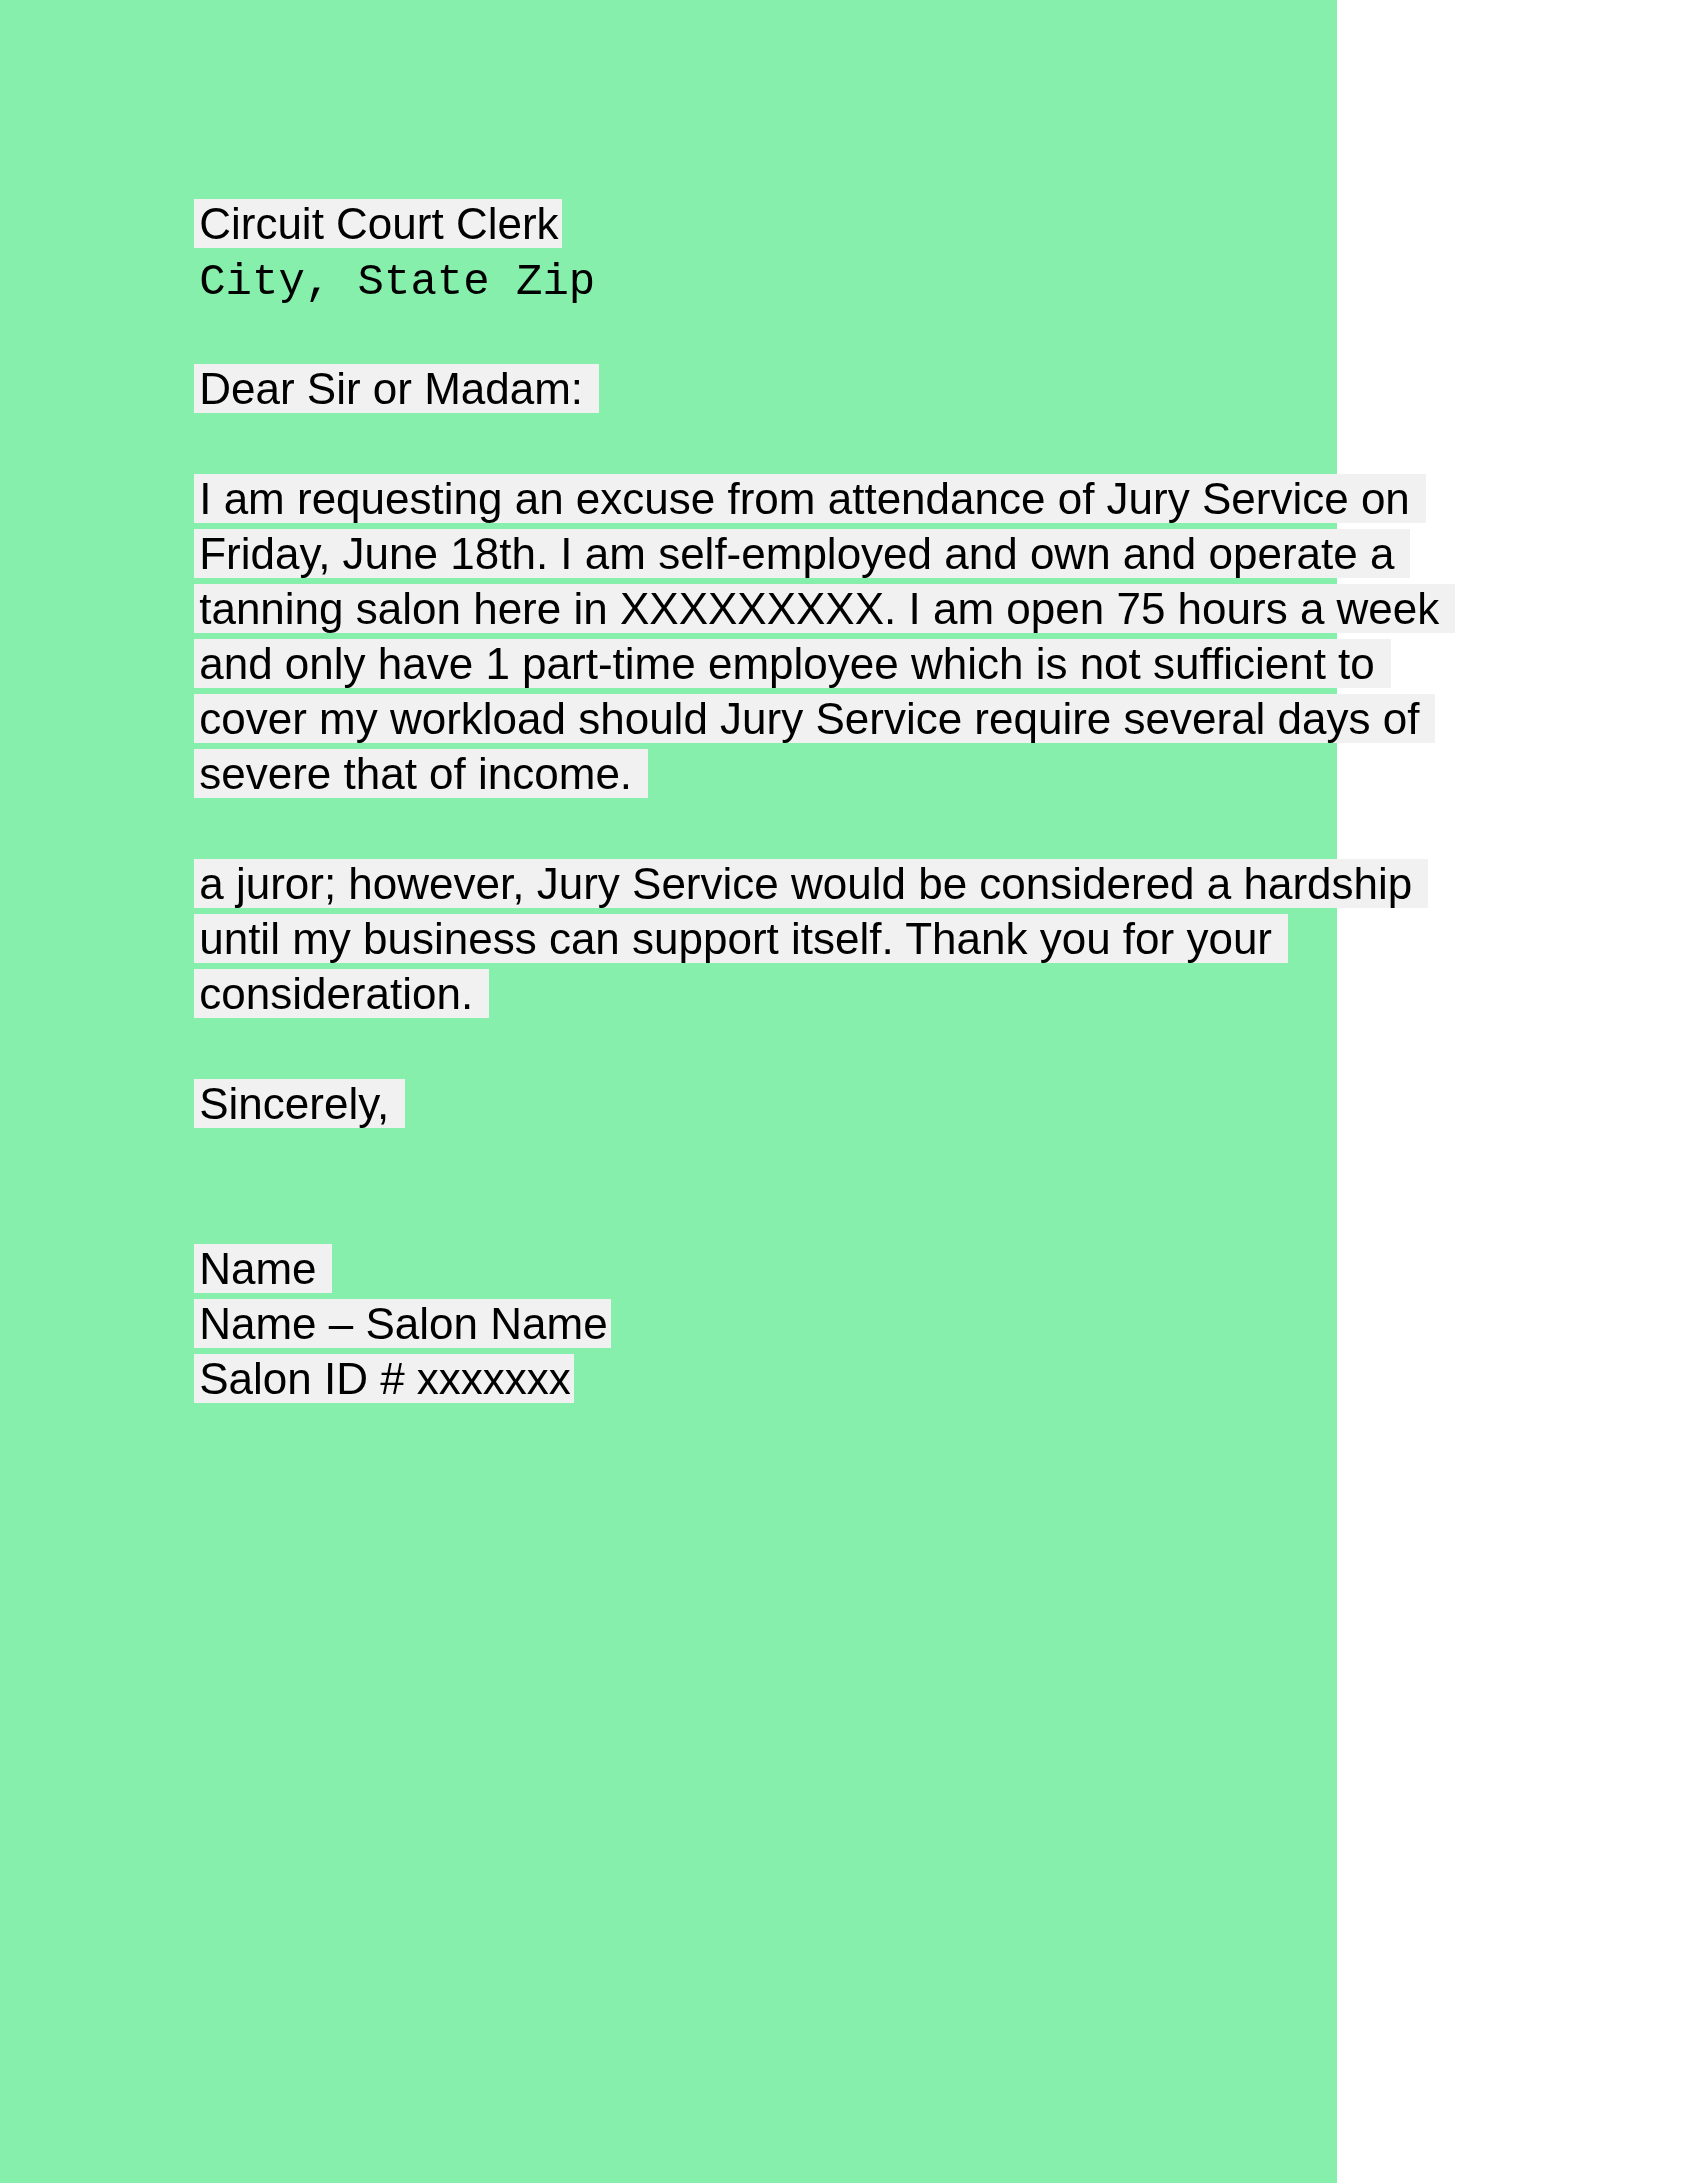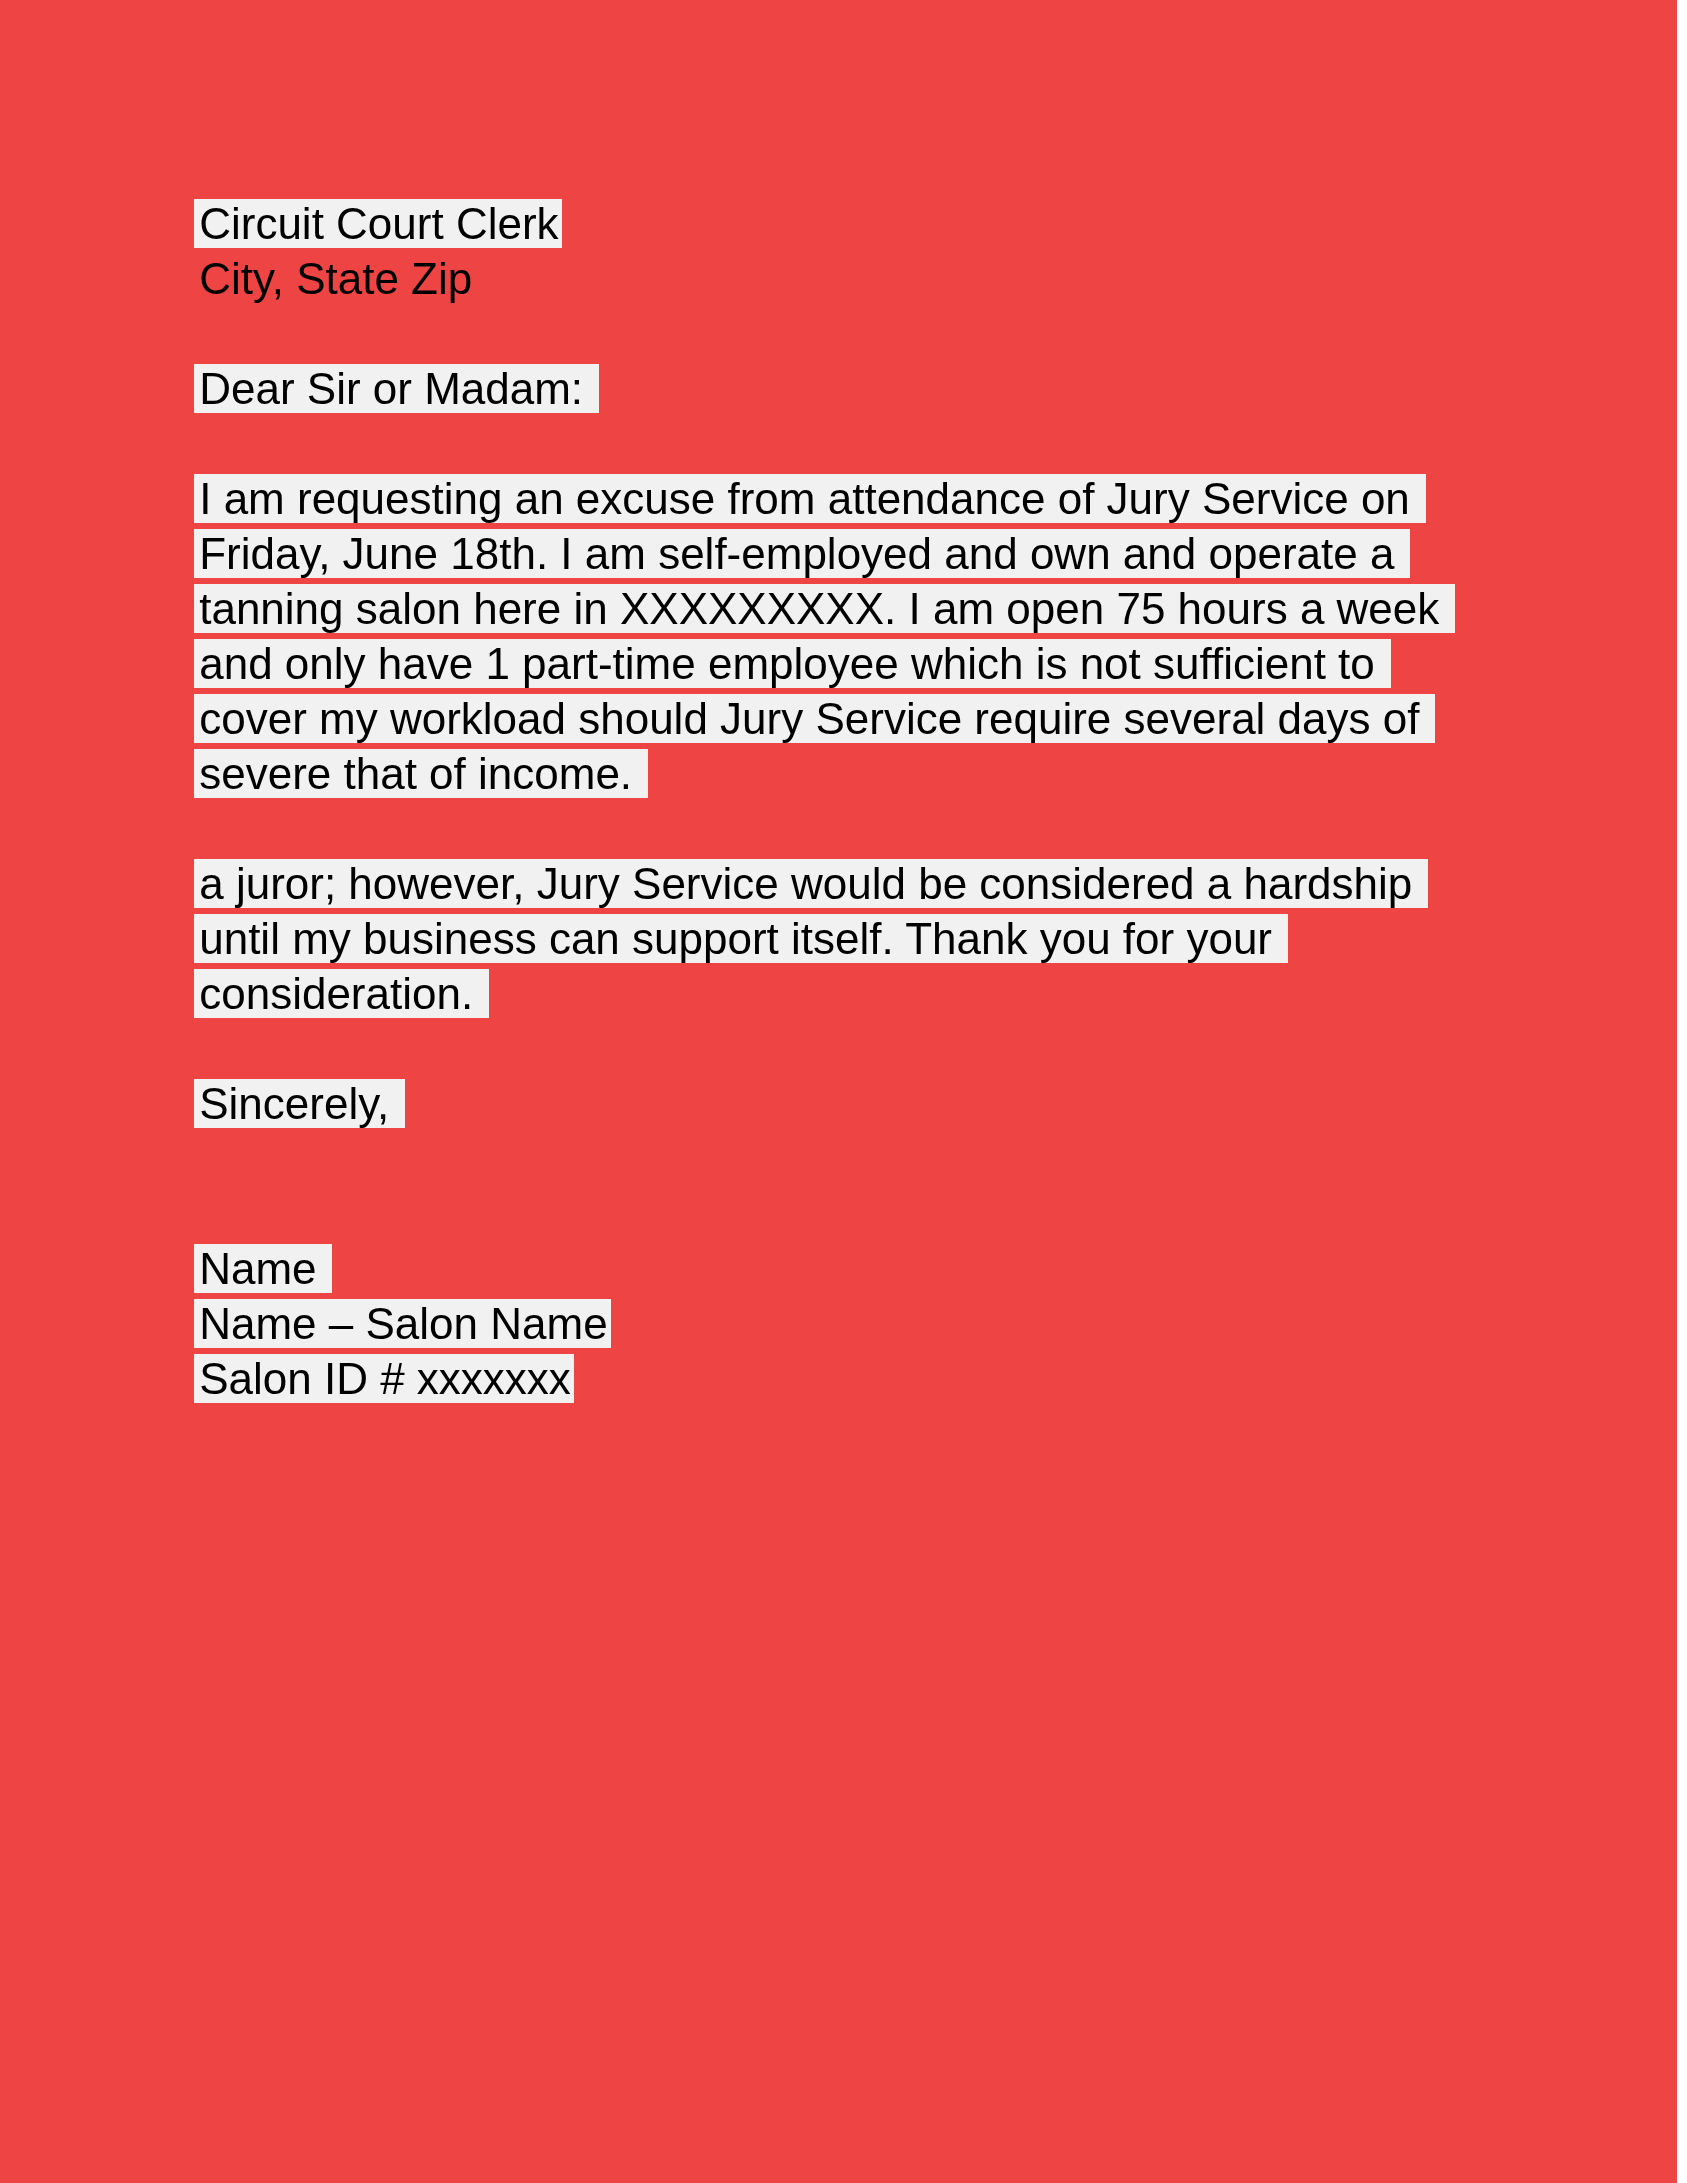--- a/index.html
+++ b/index.html
@@ -10,23 +10,23 @@
   body {
     width: 1687px;
     height: 2184px;
     overflow: hidden;
     position: relative;
   }
   .page {
     position: absolute;
     left: 0;
     top: 0;
-    width: 1677px;
+    width: 1337px;
     height: 2184px;
-    background: #ef4444;
+    background: #86efac;
   }
   .letter {
     position: absolute;
     left: 194px;
     top: 196px;
     width: 1363px;
   }
   .line {
     height: 55px;
     line-height: 55px;
@@ -35,20 +35,21 @@
     color: #000000;
     white-space: pre;
     letter-spacing: 0px;
   }
   .line span.hl {
     background-color: #f1f1f1;
     padding: 0 3.5px 0 5.2px;
   }
   .line span.plain {
     padding: 0 3.5px 0 5.2px;
+    font-family: Liberation Mono, monospace;
   }
 </style>
 </head>
 <body>
 
 <div class="page">
   <div class="letter" id="letter">
       <div class="line"><span class="hl">Circuit Court Clerk</span></div>
       <div class="line"><span class="plain">City, State Zip</span></div>
       <div class="line"></div>

